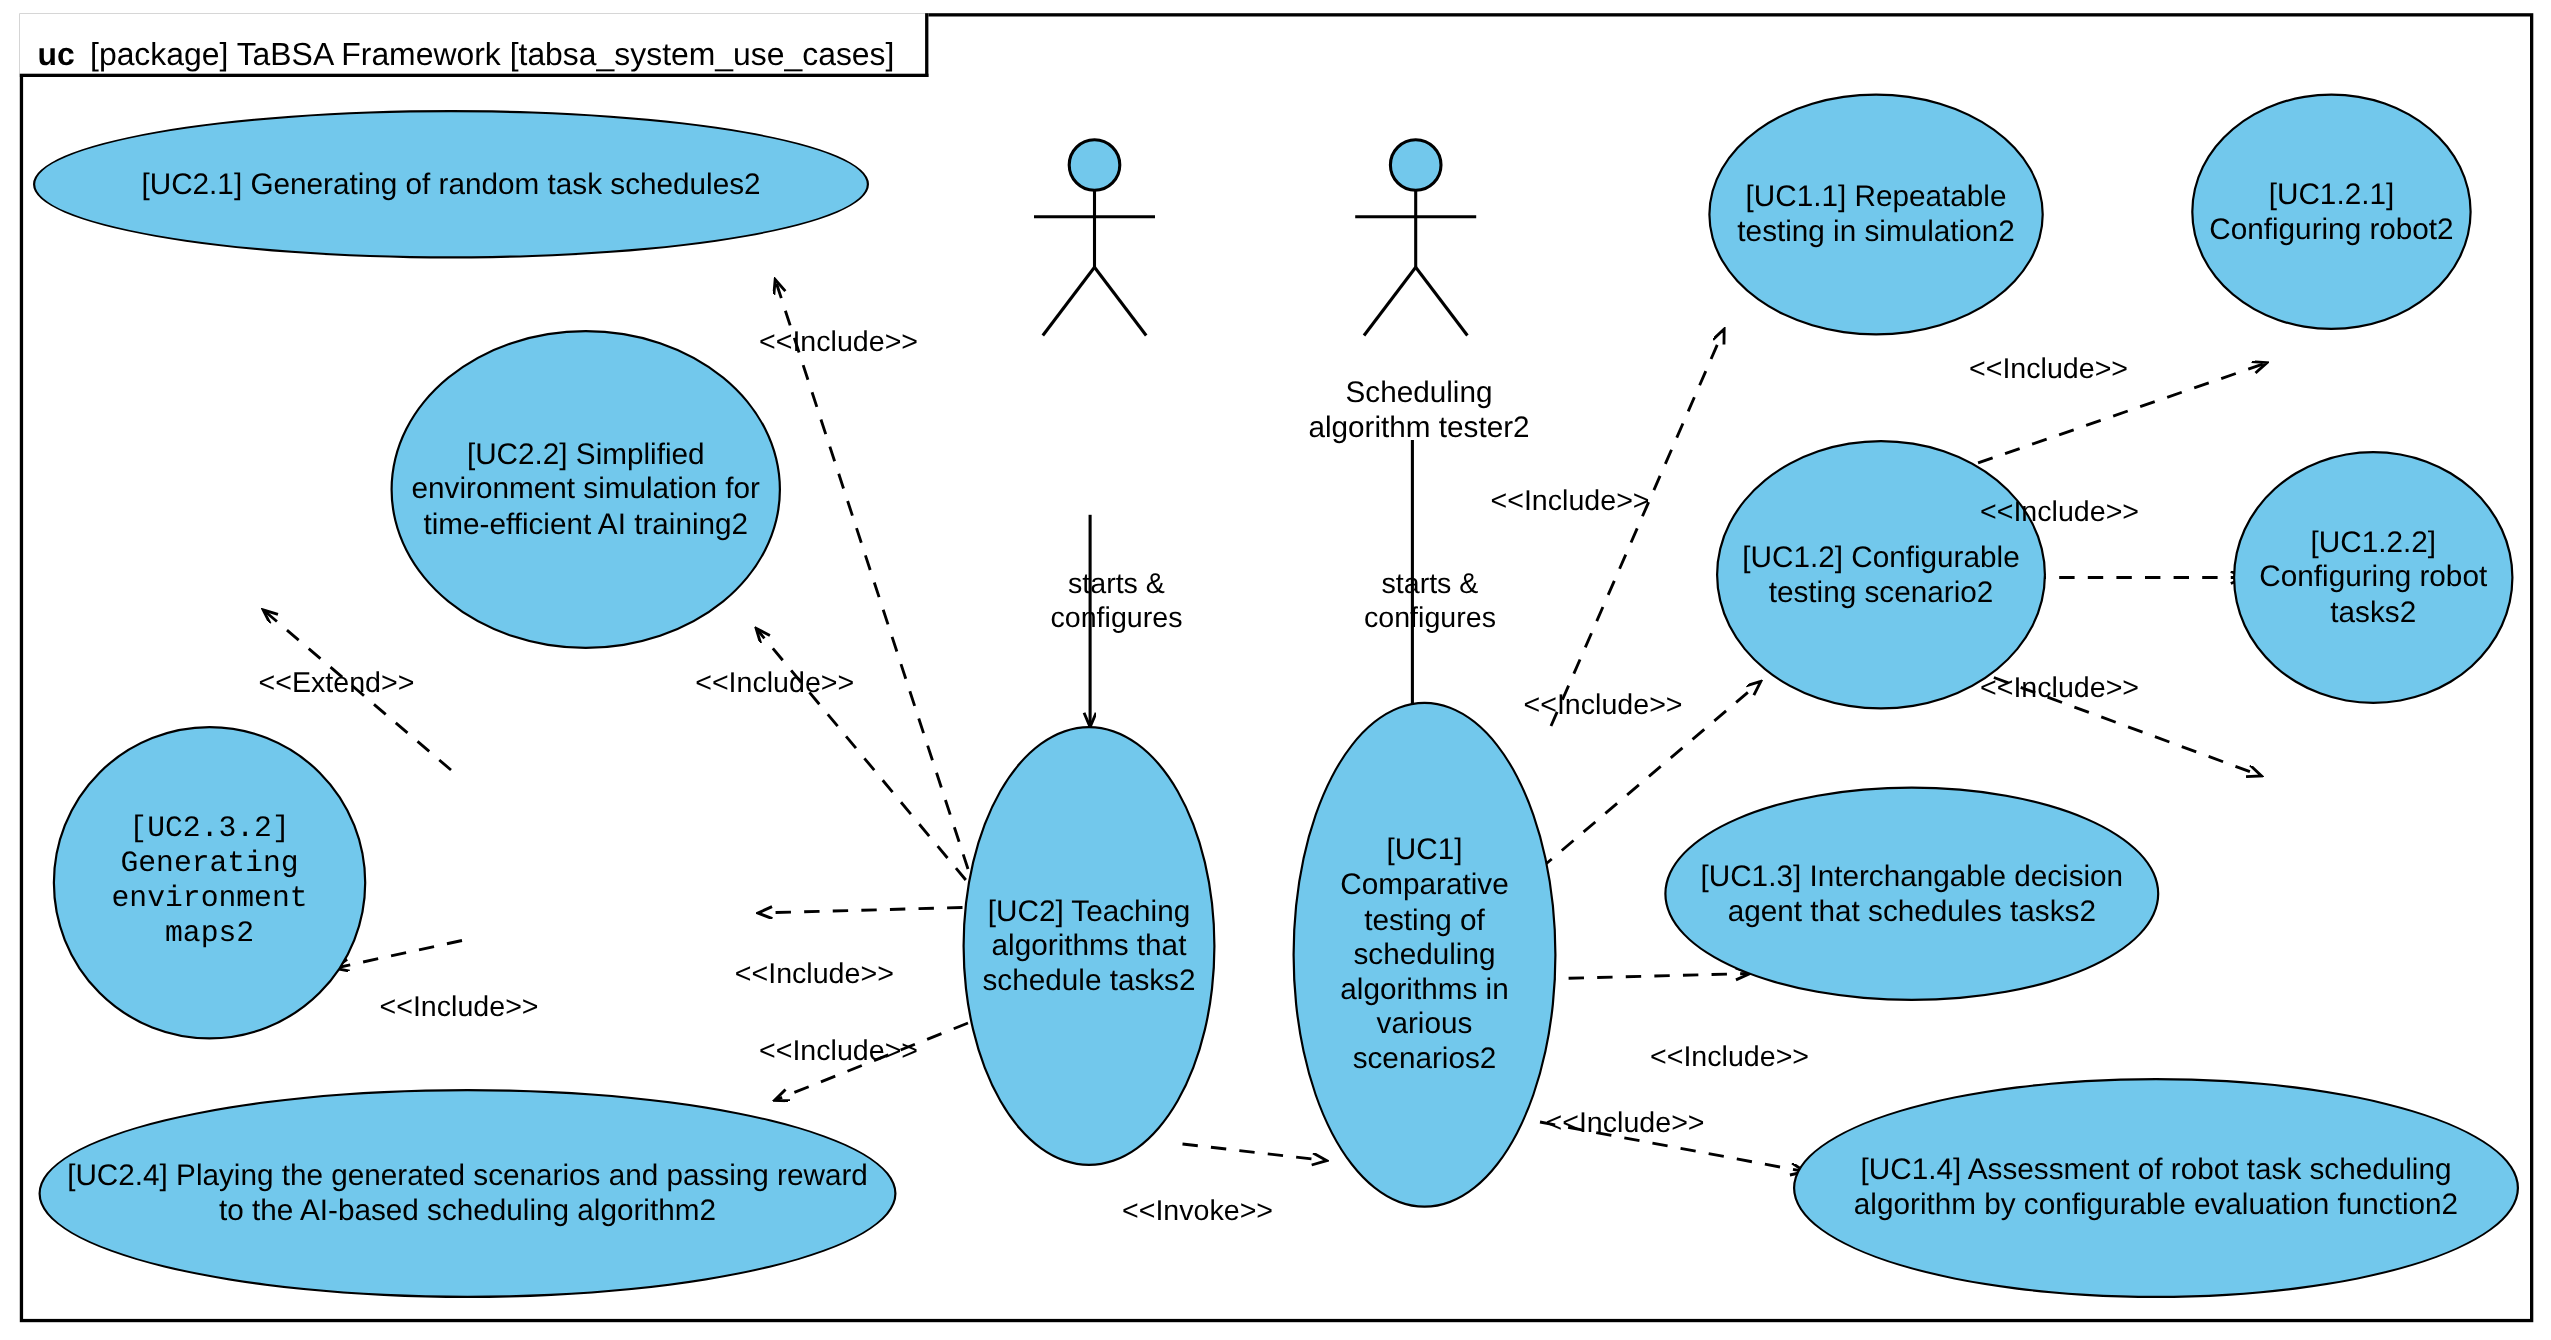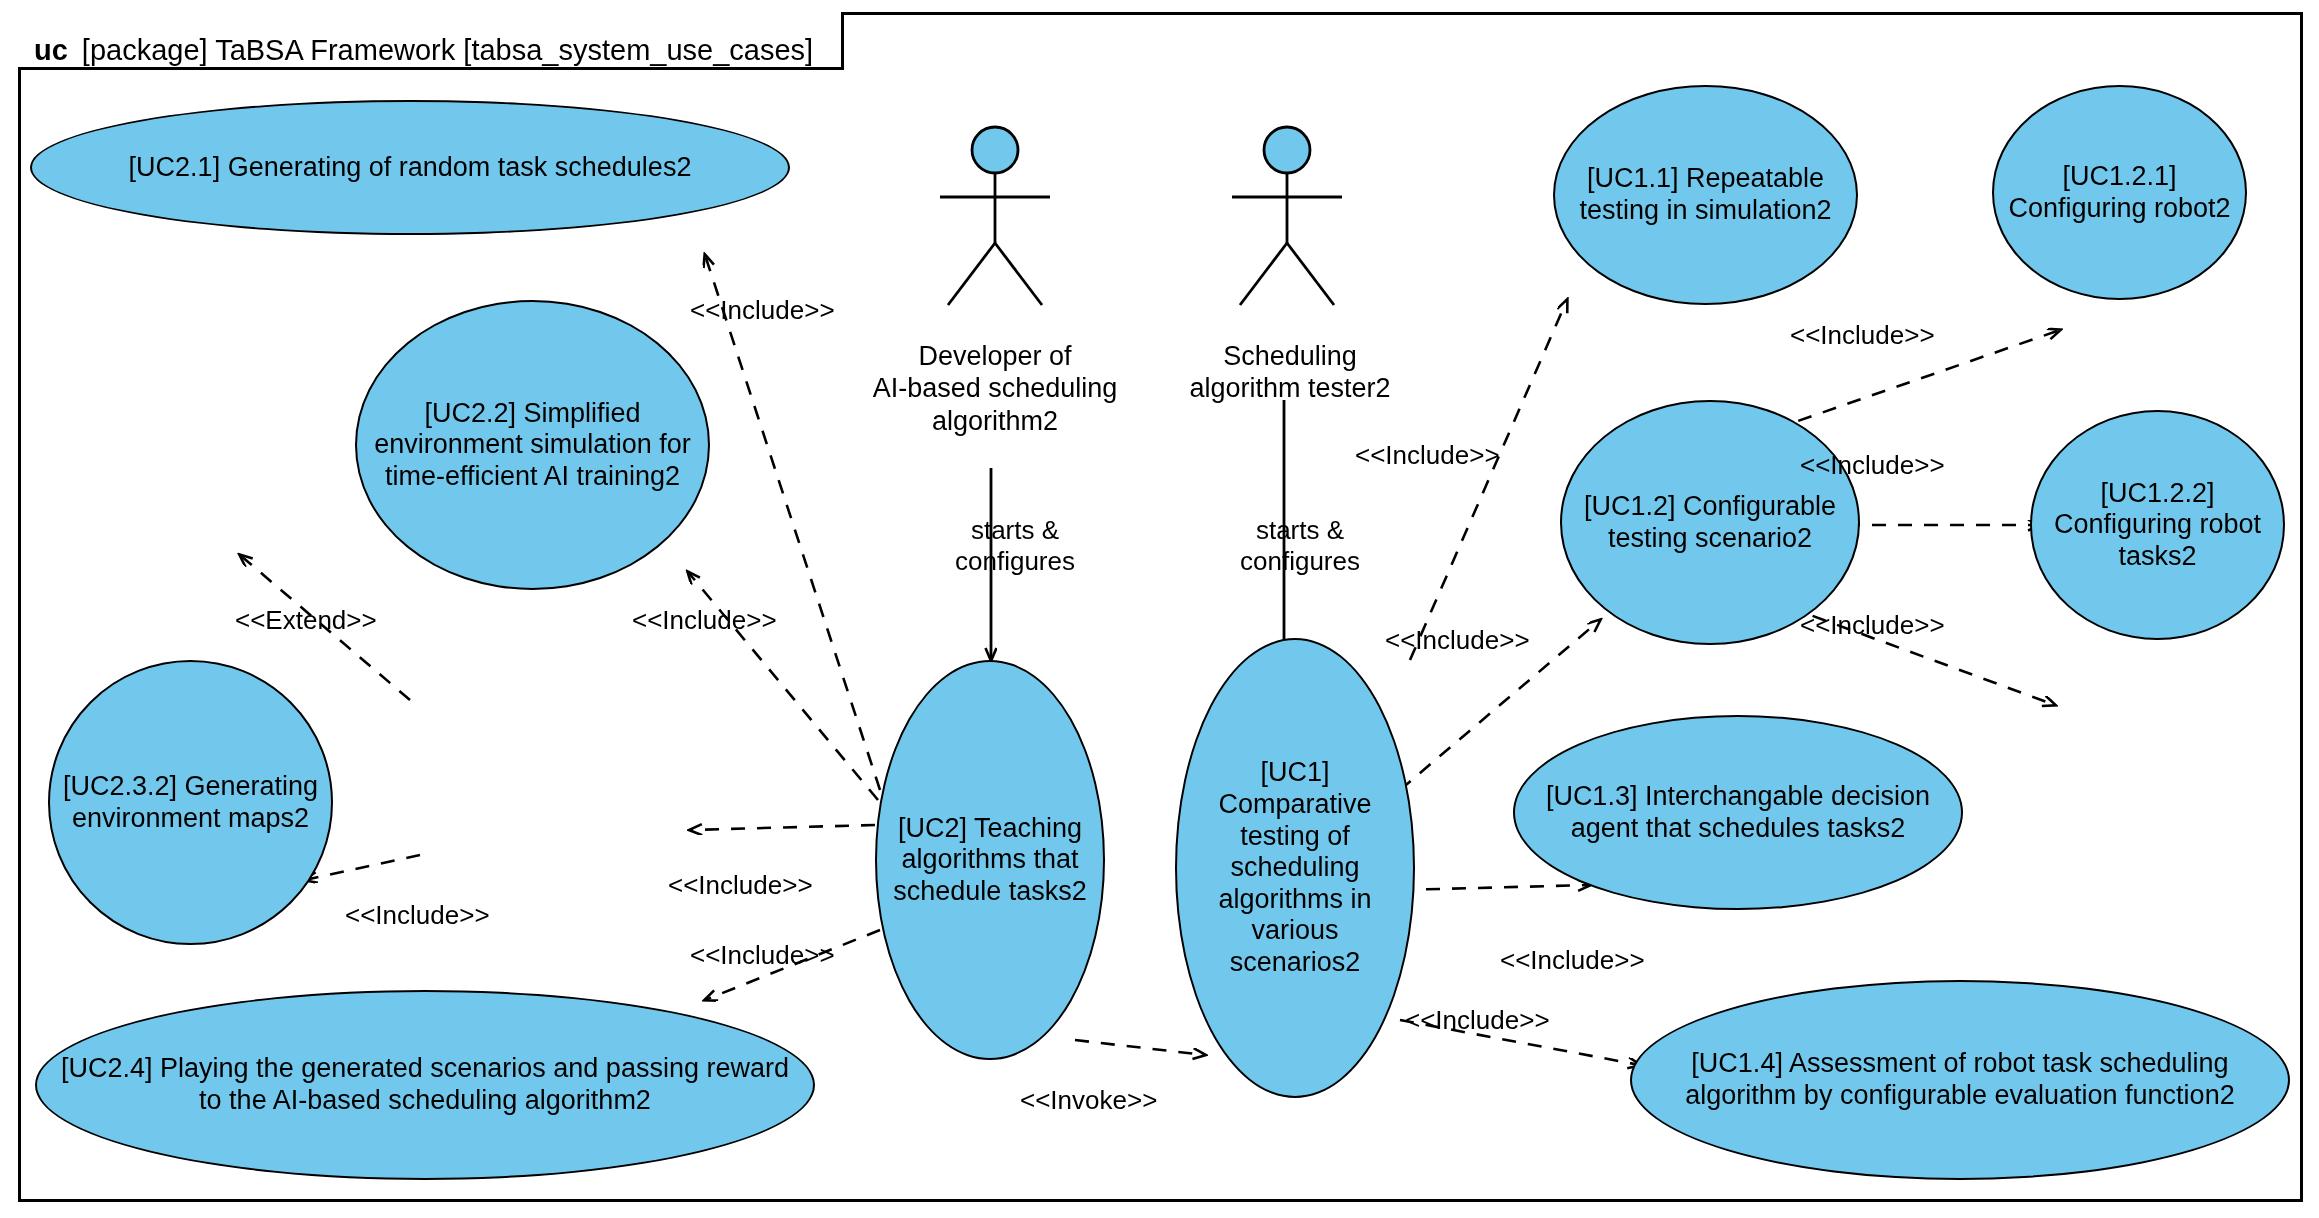--- a/index.html
+++ b/index.html
@@ -153,44 +153,41 @@
     <line x1="1715" y1="580" x2="2055" y2="705" stroke="#000" stroke-width="2.6" stroke-dasharray="14,12" marker-end="url(#arrowOpen)"></line>
   </svg>
 
   <svg class="actor" style="left:920px; top:125px; width:150px; height:190px;">
     <circle cx="75" cy="25" r="23" fill="#72c8ec" stroke="#000" stroke-width="2.8"></circle>
     <line x1="75" y1="48" x2="75" y2="118" stroke="#000" stroke-width="2.8"></line>
     <line x1="20" y1="72" x2="130" y2="72" stroke="#000" stroke-width="2.8"></line>
     <line x1="75" y1="118" x2="28" y2="180" stroke="#000" stroke-width="2.8"></line>
     <line x1="75" y1="118" x2="122" y2="180" stroke="#000" stroke-width="2.8"></line>
   </svg>
-  <div class="actor-label" style="left:855px; top:340px; width:280px; white-space:pre-line;">Developer of
-AI-based scheduling
-algorithm2</div>
 
   <svg class="actor" style="left:1212px; top:125px; width:150px; height:190px;">
     <circle cx="75" cy="25" r="23" fill="#72c8ec" stroke="#000" stroke-width="2.8"></circle>
     <line x1="75" y1="48" x2="75" y2="118" stroke="#000" stroke-width="2.8"></line>
     <line x1="20" y1="72" x2="130" y2="72" stroke="#000" stroke-width="2.8"></line>
     <line x1="75" y1="118" x2="28" y2="180" stroke="#000" stroke-width="2.8"></line>
     <line x1="75" y1="118" x2="122" y2="180" stroke="#000" stroke-width="2.8"></line>
   </svg>
   <div class="actor-label" style="left:1165px; top:340px; width:250px; white-space:pre-line;">Scheduling
 algorithm tester2</div>
 
   <div class="node" style="left:30px; top:100px; width:760px; height:135px;">
     <span class="lbl">[UC2.1] Generating of random task schedules2</span>
   </div>
 
 
   <div class="node" style="left:355px; top:300px; width:355px; height:290px;">
     <span class="lbl">[UC2.2] Simplified environment simulation for time-efficient AI training2</span>
   </div>
 
-  <div class="node" style="left:48px; top:660px; width:285px; height:285px;">
+  <div class="node" style="left:48px; top:660px; width:285px; height:285px;font-family:Liberation Mono, monospace;">
     <span class="lbl">[UC2.3.2] Generating environment maps2</span>
   </div>
 
 
   <div class="node" style="left:35px; top:990px; width:780px; height:190px;">
     <span class="lbl">[UC2.4] Playing the generated scenarios and passing reward to the AI-based scheduling algorithm2</span>
   </div>
 
   <div class="node" style="left:875px; top:660px; width:230px; height:400px;">
     <span class="lbl">[UC2] Teaching algorithms that schedule tasks2</span>

